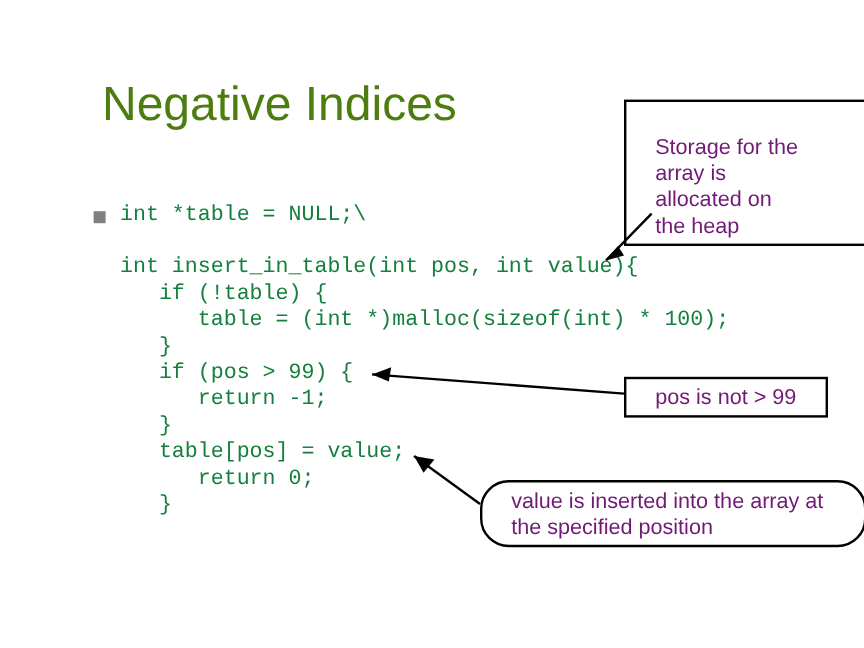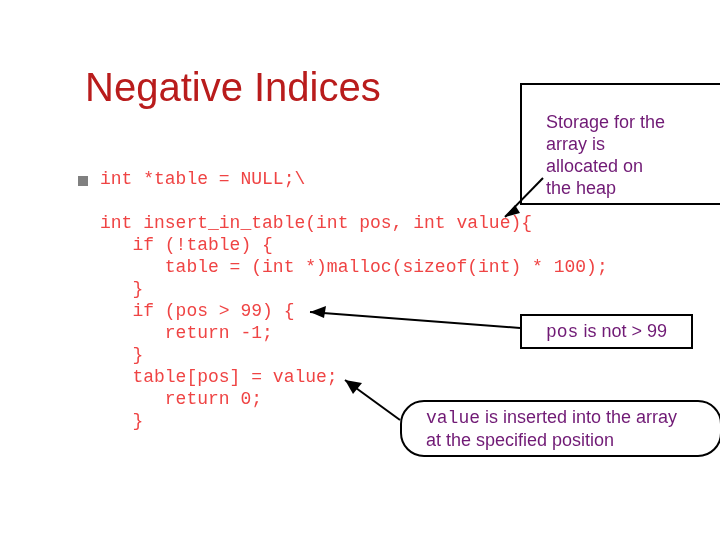--- a/index.html
+++ b/index.html
@@ -15,52 +15,52 @@
   .slide {
     position: relative;
     width: 720px;
     height: 540px;
   }
   .title {
     position: absolute;
     left: 85px;
     top: 65px;
     font-size: 40px;
-    color: #b91c1c;
+    color: #4d7c0f;
     font-weight: normal;
   }
   .bullet {
     position: absolute;
     left: 78px;
     top: 176px;
     width: 10px;
     height: 10px;
     background: #808080;
   }
   .code {
     position: absolute;
     left: 100px;
     top: 168px;
     font-family: "Courier New", monospace;
     font-size: 18px;
     line-height: 22px;
     white-space: pre;
-    color: #ef4444;
+    color: #15803d;
   }
   .callout {
     position: absolute;
     background: #fff;
     border: 2.5px solid #000;
     padding: 4px 24px;
     font-size: 18px;
     line-height: 22px;
     color: #701a75;
   }
   .callout .mono {
-    font-family: Liberation Mono, monospace;
+    font-family: Liberation Sans, sans-serif;
     text-align: center;
   }
 </style>
 </head>
 <body>
 
 <div class="slide">
 
   <div class="title">Negative Indices</div>
 

